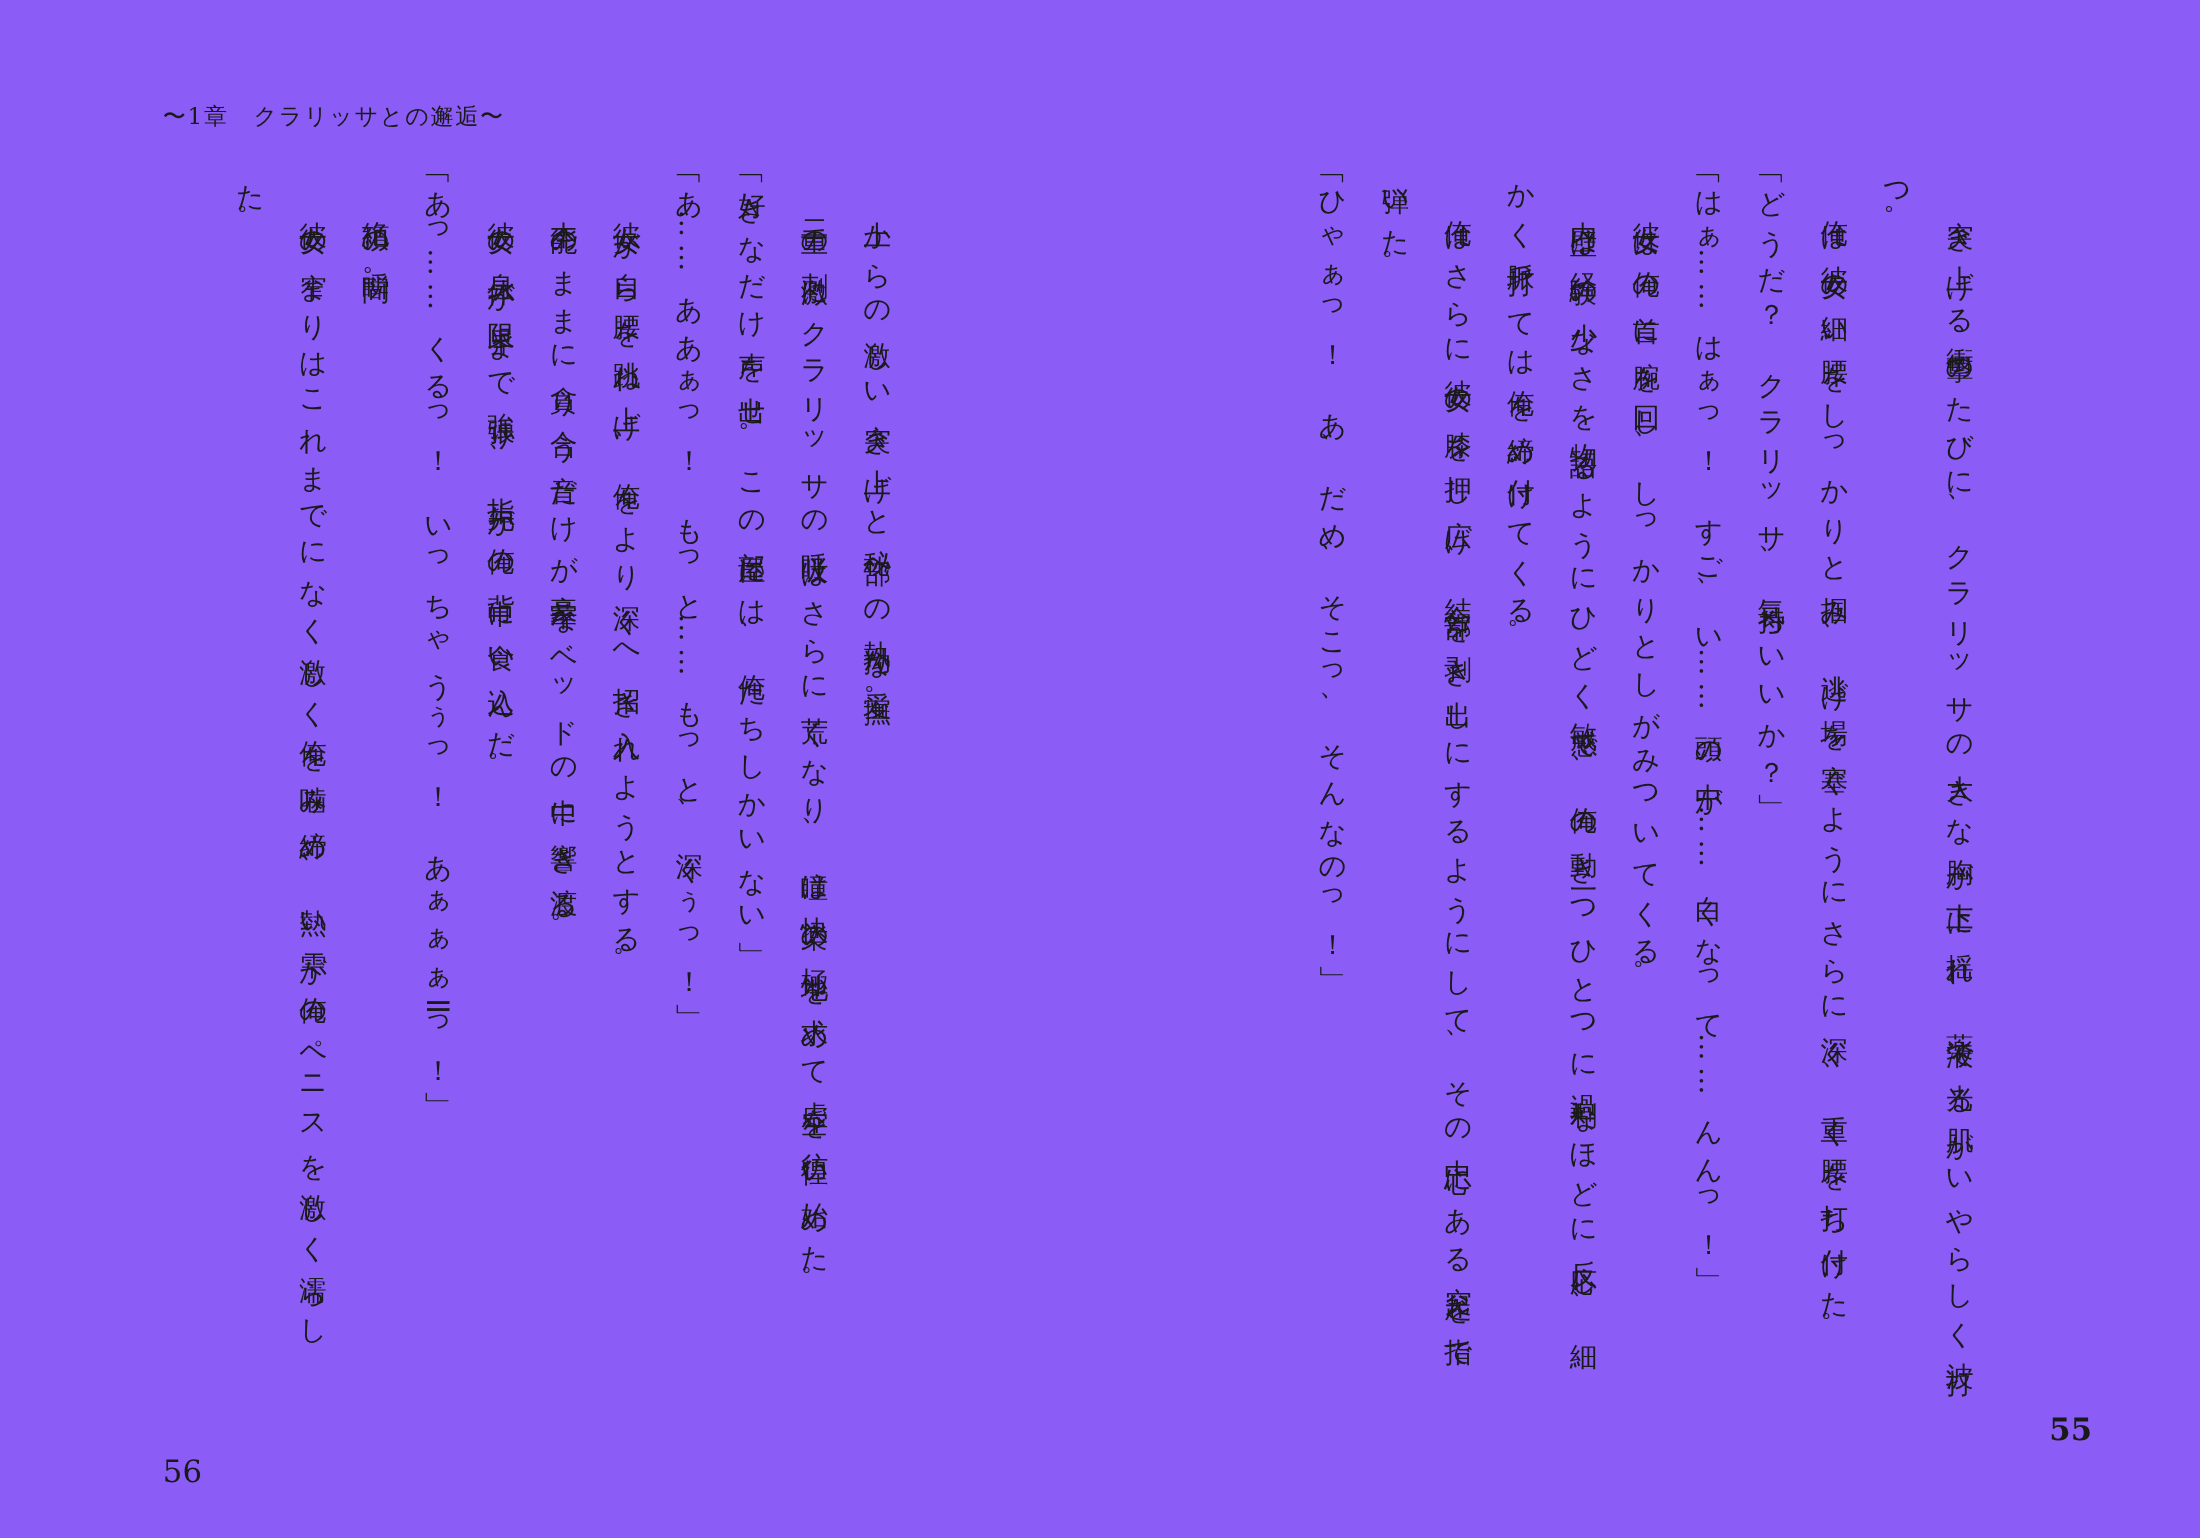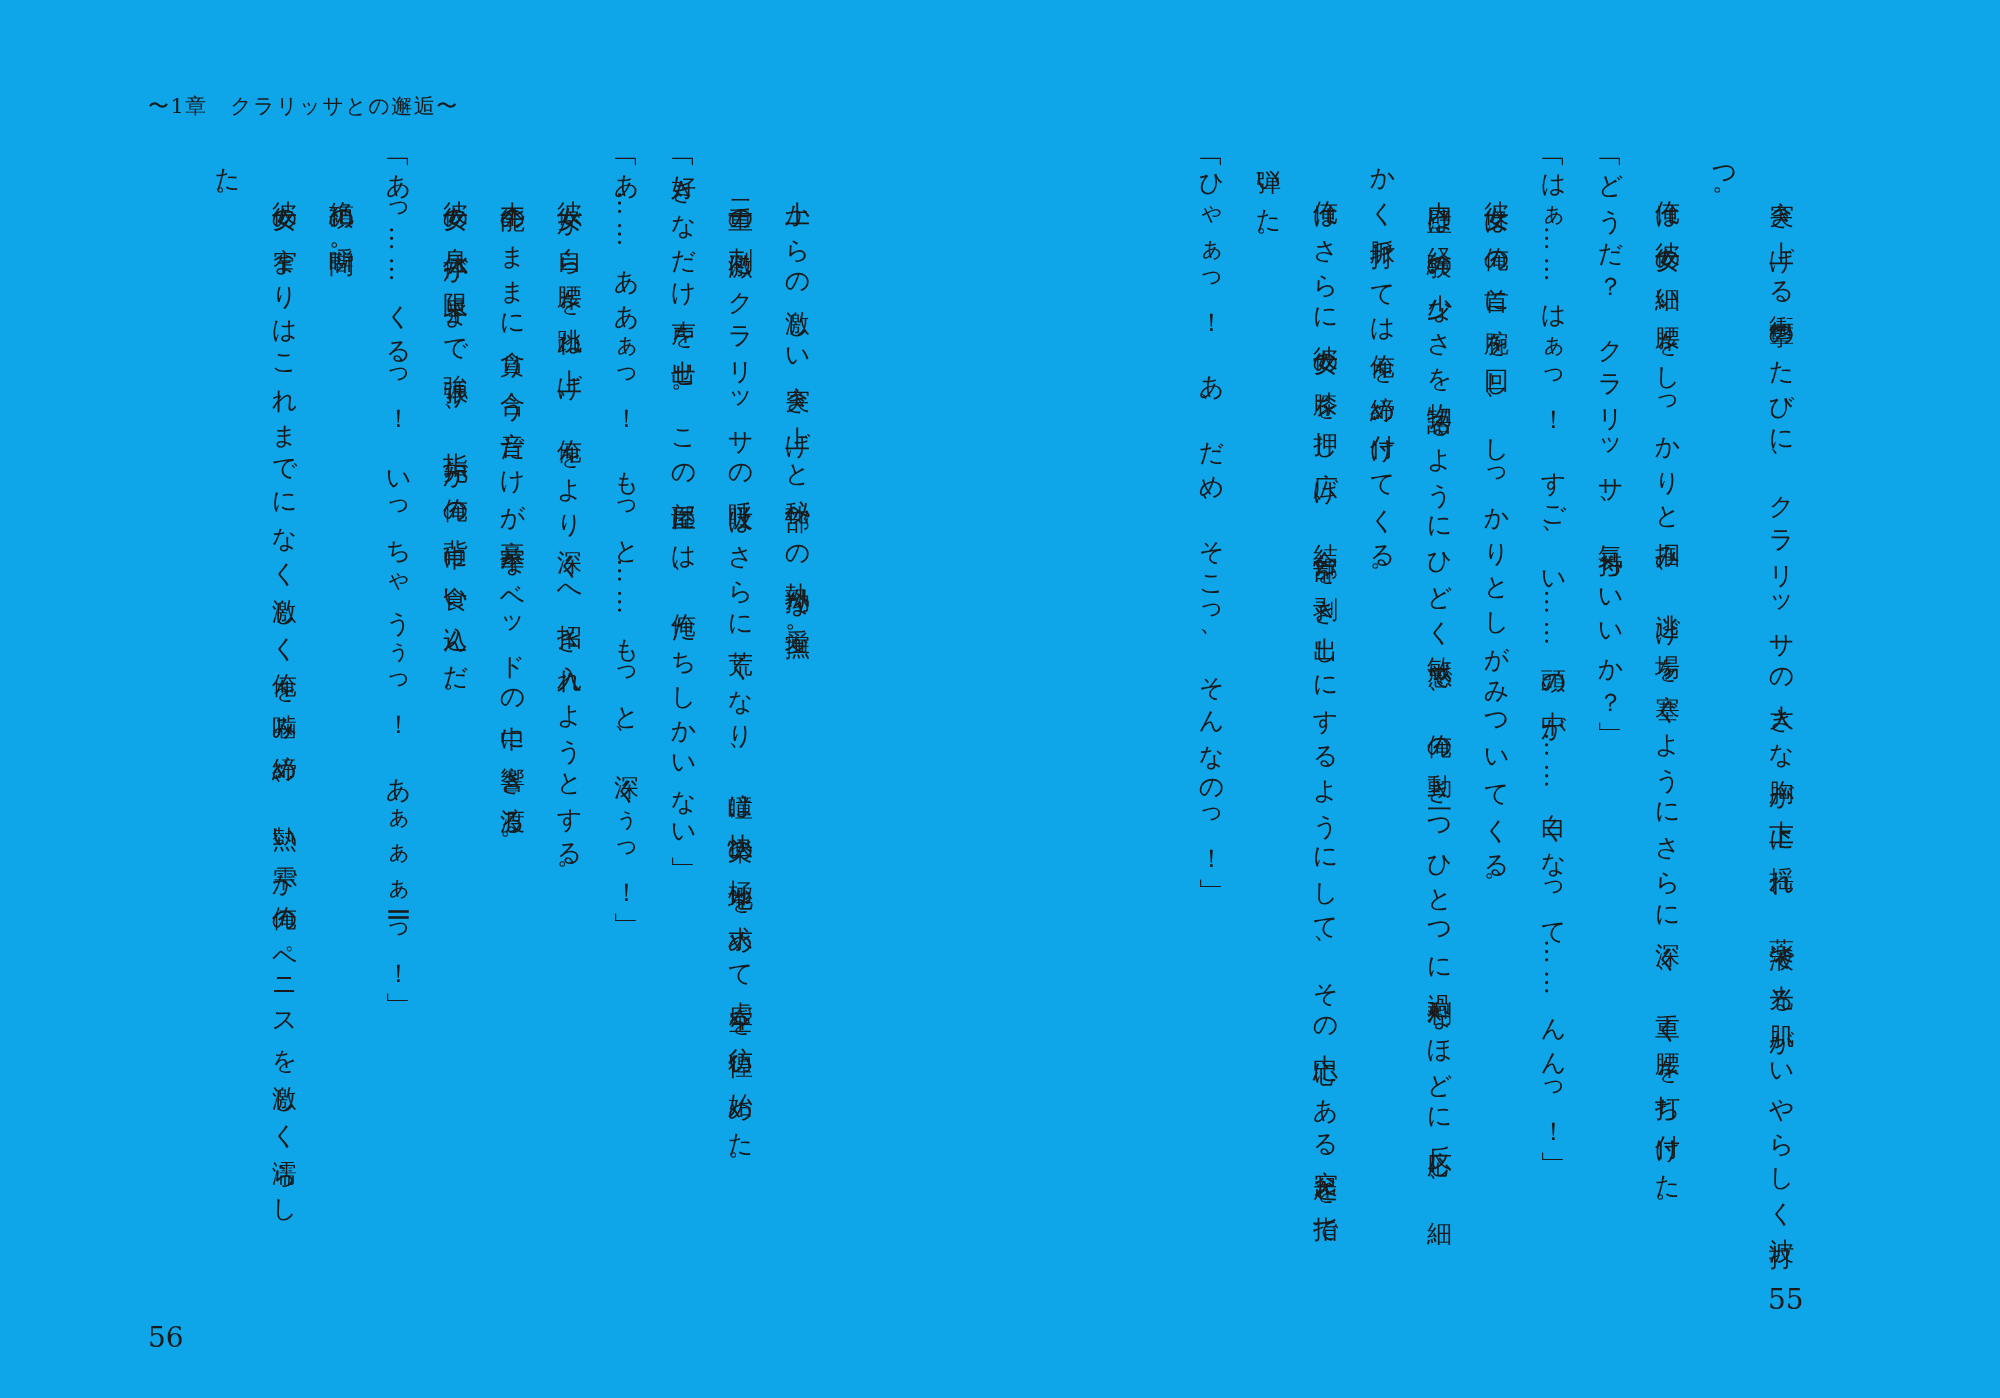--- a/index.html
+++ b/index.html
@@ -8,21 +8,21 @@
     height: 1398px;
     background: #ffffff;
     overflow: hidden;
     position: relative;
     font-family: "DejaVu Serif", "Liberation Serif", serif;
     color: #1a1a1a;
   }
   .spread {
     position: absolute;
     inset: 0;
-    background: #0ea5e9;
+    background: #8b5cf6;
   }
   .chapter-header {
     position: absolute;
     left: 148px;
     top: 92px;
     font-size: 21px;
     letter-spacing: 1.5px;
     color: #1a1a1a;
     white-space: nowrap;
   }
@@ -46,21 +46,21 @@
   .page-text-right { right: 190px; }
   .page-text-left  { right: 1174px; }
   .para { margin: 0; padding: 0; }
   .para.indent { text-indent: 31px; }
   .page-number {
     position: absolute;
     font-size: 28px;
     color: #1a1a1a;
     white-space: nowrap;
   }
-  .page-number-right { left: 1768px; top: 1283px; }
+  .page-number-right { left: 1863px; top: 1283px; font-weight: bold; }
   .page-number-left  { left: 148px;  top: 1285px; margin-top: 36px; }
 </style>
 </head>
 <body>
 
 <div class="spread">
 
   <div class="chapter-header">〜1章　クラリッサとの邂逅〜</div>
 
   <div class="page-text page-text-right">

